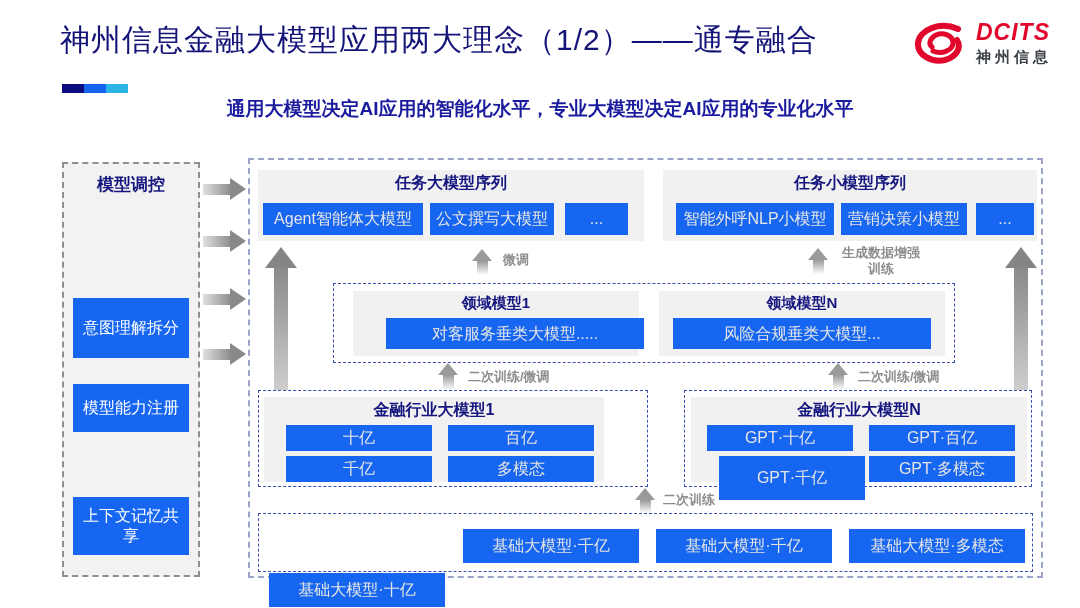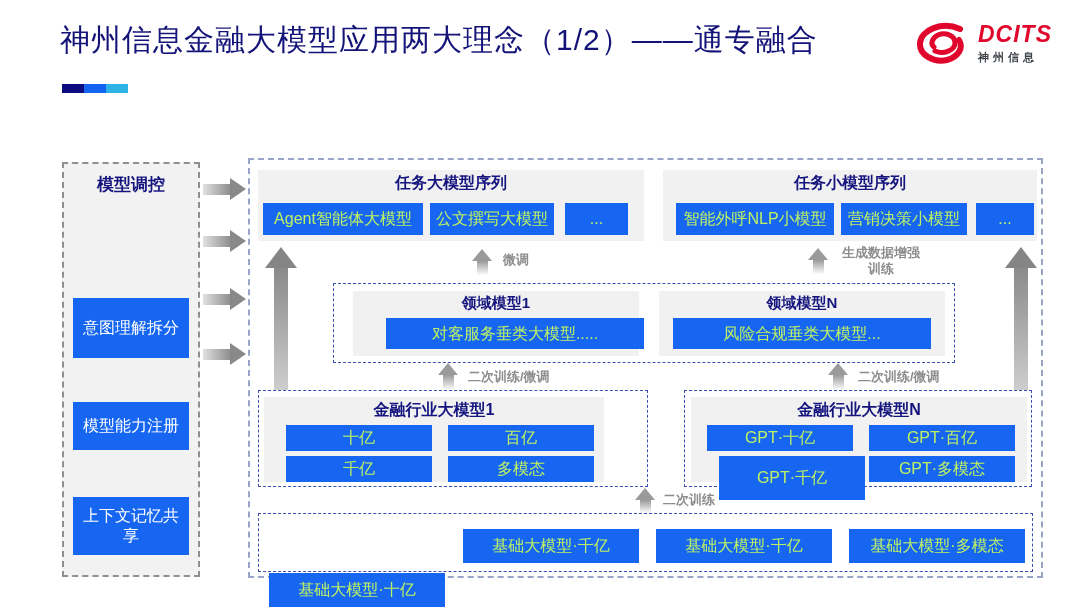--- a/index.html
+++ b/index.html
@@ -15,29 +15,29 @@
   .abs{position:absolute;}
   
   .page-title{left:60px;top:20px;font-size:30px;font-weight:normal;color:#131378;letter-spacing:1px;}
   .colorbar{left:62px;top:84px;display:flex;}
   .colorbar span{width:22px;height:9px;display:block;}
   .subtitle{left:60px;top:96px;width:960px;text-align:center;font-size:19px;font-weight:bold;color:#1b1b9e;}
   
   .logo{right:28px;top:20px;display:flex;align-items:center;}
   .logo-text{margin-left:6px;}
   .logo-brand{font-size:23px;font-weight:bold;font-style:italic;color:#e0062c;letter-spacing:1px;line-height:1;}
-  .logo-cn{font-size:11px;font-weight:bold;color:#3c4148;letter-spacing:4px;margin-top:4px;}
+  .logo-cn{font-size:15px;font-weight:bold;color:#3c4148;letter-spacing:4px;margin-top:4px;}
   
   .sidebar{left:62px;top:162px;width:138px;height:415px;background:#f2f2f2;border:2px dashed #8f8f8f;box-sizing:border-box;}
   .side-h{position:absolute;left:0;top:9px;width:100%;text-align:center;font-size:17px;font-weight:bold;color:var(--navy);}
   .side-btn{position:absolute;left:9px;width:116px;background:var(--blue);color:#fff;font-size:16px;
             display:flex;align-items:center;justify-content:center;text-align:center;
             box-sizing:border-box;padding:2px 9px;line-height:1.25;}
   
-  .btn{position:absolute;background:var(--blue);color:#bef264;font-size:16px;display:flex;align-items:center;justify-content:center;text-align:center;line-height:1.1;box-sizing:border-box;}
+  .btn{position:absolute;background:var(--blue);color:#e5e5e5;font-size:16px;display:flex;align-items:center;justify-content:center;text-align:center;line-height:1.1;box-sizing:border-box;}
   
   .card{position:absolute;background:#f1f1f1;}
   .card-h{position:absolute;left:0;top:3px;width:100%;text-align:center;font-size:16px;font-weight:bold;color:var(--navy);}
   .main-box{left:248px;top:158px;width:795px;height:420px;border:2px dashed #9aa3c8;box-sizing:border-box;background:#fff;}
   .dash-box{position:absolute;border:1px dashed #3d4db0;box-sizing:border-box;background:#fff;}
   
   .rarrow{position:absolute;display:flex;align-items:center;}
   .rbody{width:27px;height:11px;background:linear-gradient(to right,#e0e0e0,#8f8f8f);}
   .rhead{width:0;height:0;border-top:11px solid transparent;border-bottom:11px solid transparent;border-left:16px solid #898989;}
   .uarrow{position:absolute;display:flex;flex-direction:column;align-items:center;}
@@ -52,38 +52,39 @@
 <body>
 
 <div id="stage">
 
   <div class="abs page-title">神州信息金融大模型应用两大理念（1/2）——通专融合</div>
   <div class="abs colorbar">
     <span style="background:#0c0c7e"></span>
     <span style="background:#1464ef"></span>
     <span style="background:#2db3e6"></span>
   </div>
+  <div class="abs subtitle">通用大模型决定AI应用的智能化水平，专业大模型决定AI应用的专业化水平</div>
 
   <div class="abs logo">
     <svg width="58" height="48" viewBox="0 0 58 48">
       <g fill="none" stroke="#e0062c" stroke-linecap="round">
         <path d="M46 9 C28 1 7 10 6 23 C5 35 20 43 33 40 C44 37 50 28 45 20" stroke-width="6"></path>
         <path d="M21 31 C30 35 41 30 41 23 C41 15 31 12 24 15 C18 18 16 24 20 27" stroke-width="5"></path>
       </g>
     </svg>
     <div class="logo-text">
       <div class="logo-brand">DCITS</div>
       <div class="logo-cn">神州信息</div>
     </div>
   </div>
 
   <div class="abs sidebar">
     <div class="side-h">模型调控</div>
     <div class="side-btn" style="top:134px;height:60px;">意图理解拆分</div>
-    <div class="side-btn" style="top:238px;height:48px;">模型能力注册</div>
+    <div class="side-btn" style="top:220px;height:48px;">模型能力注册</div>
     <div class="side-btn" style="top:333px;height:58px;">上下文记忆共享</div>
   </div>
 
   <div class="rarrow" style="left:203px;top:178px;">
       <div class="rbody"></div>
       <div class="rhead"></div>
     </div>
   <div class="rarrow" style="left:203px;top:230px;">
       <div class="rbody"></div>
       <div class="rhead"></div>

